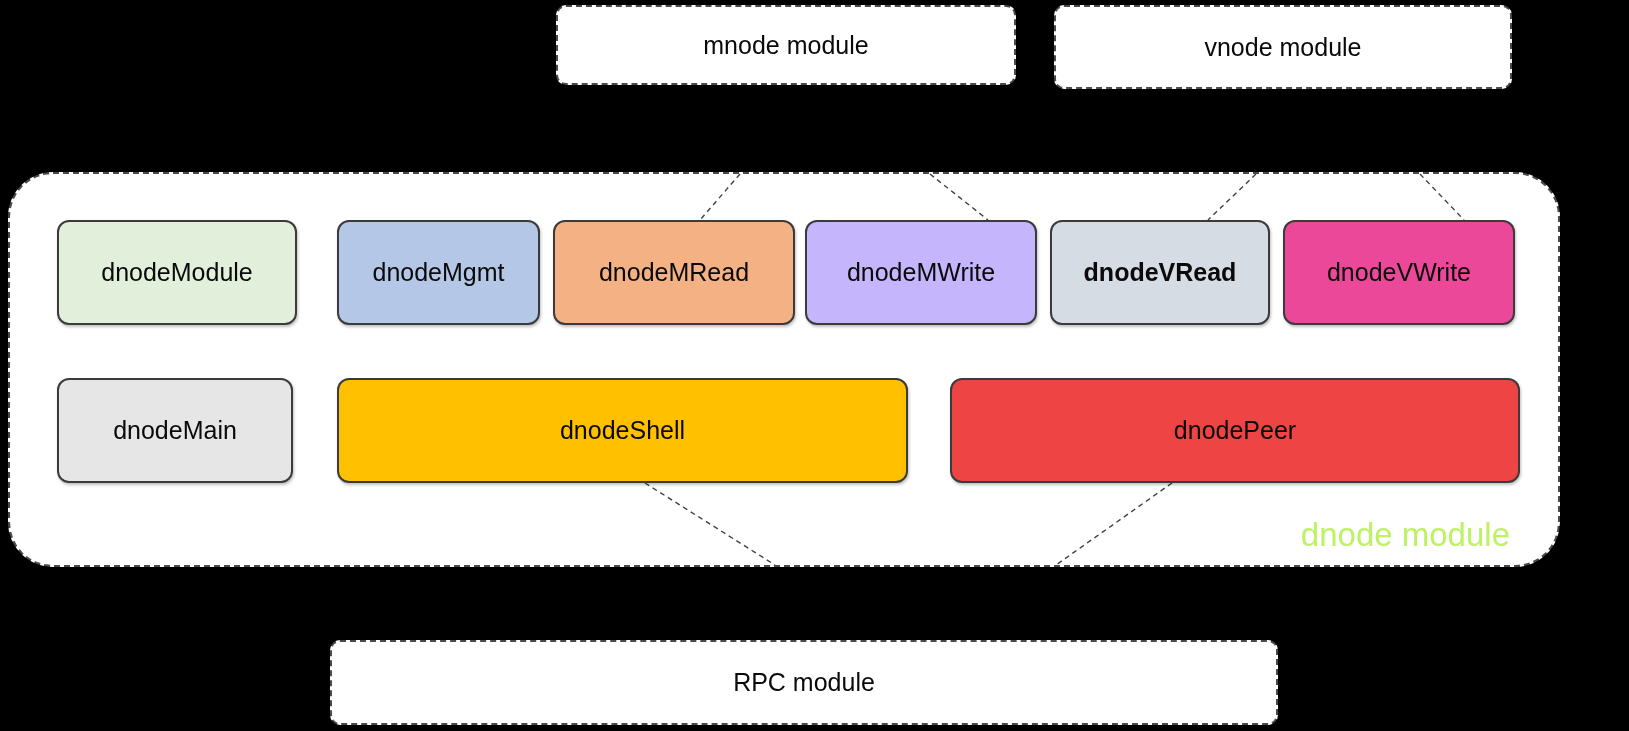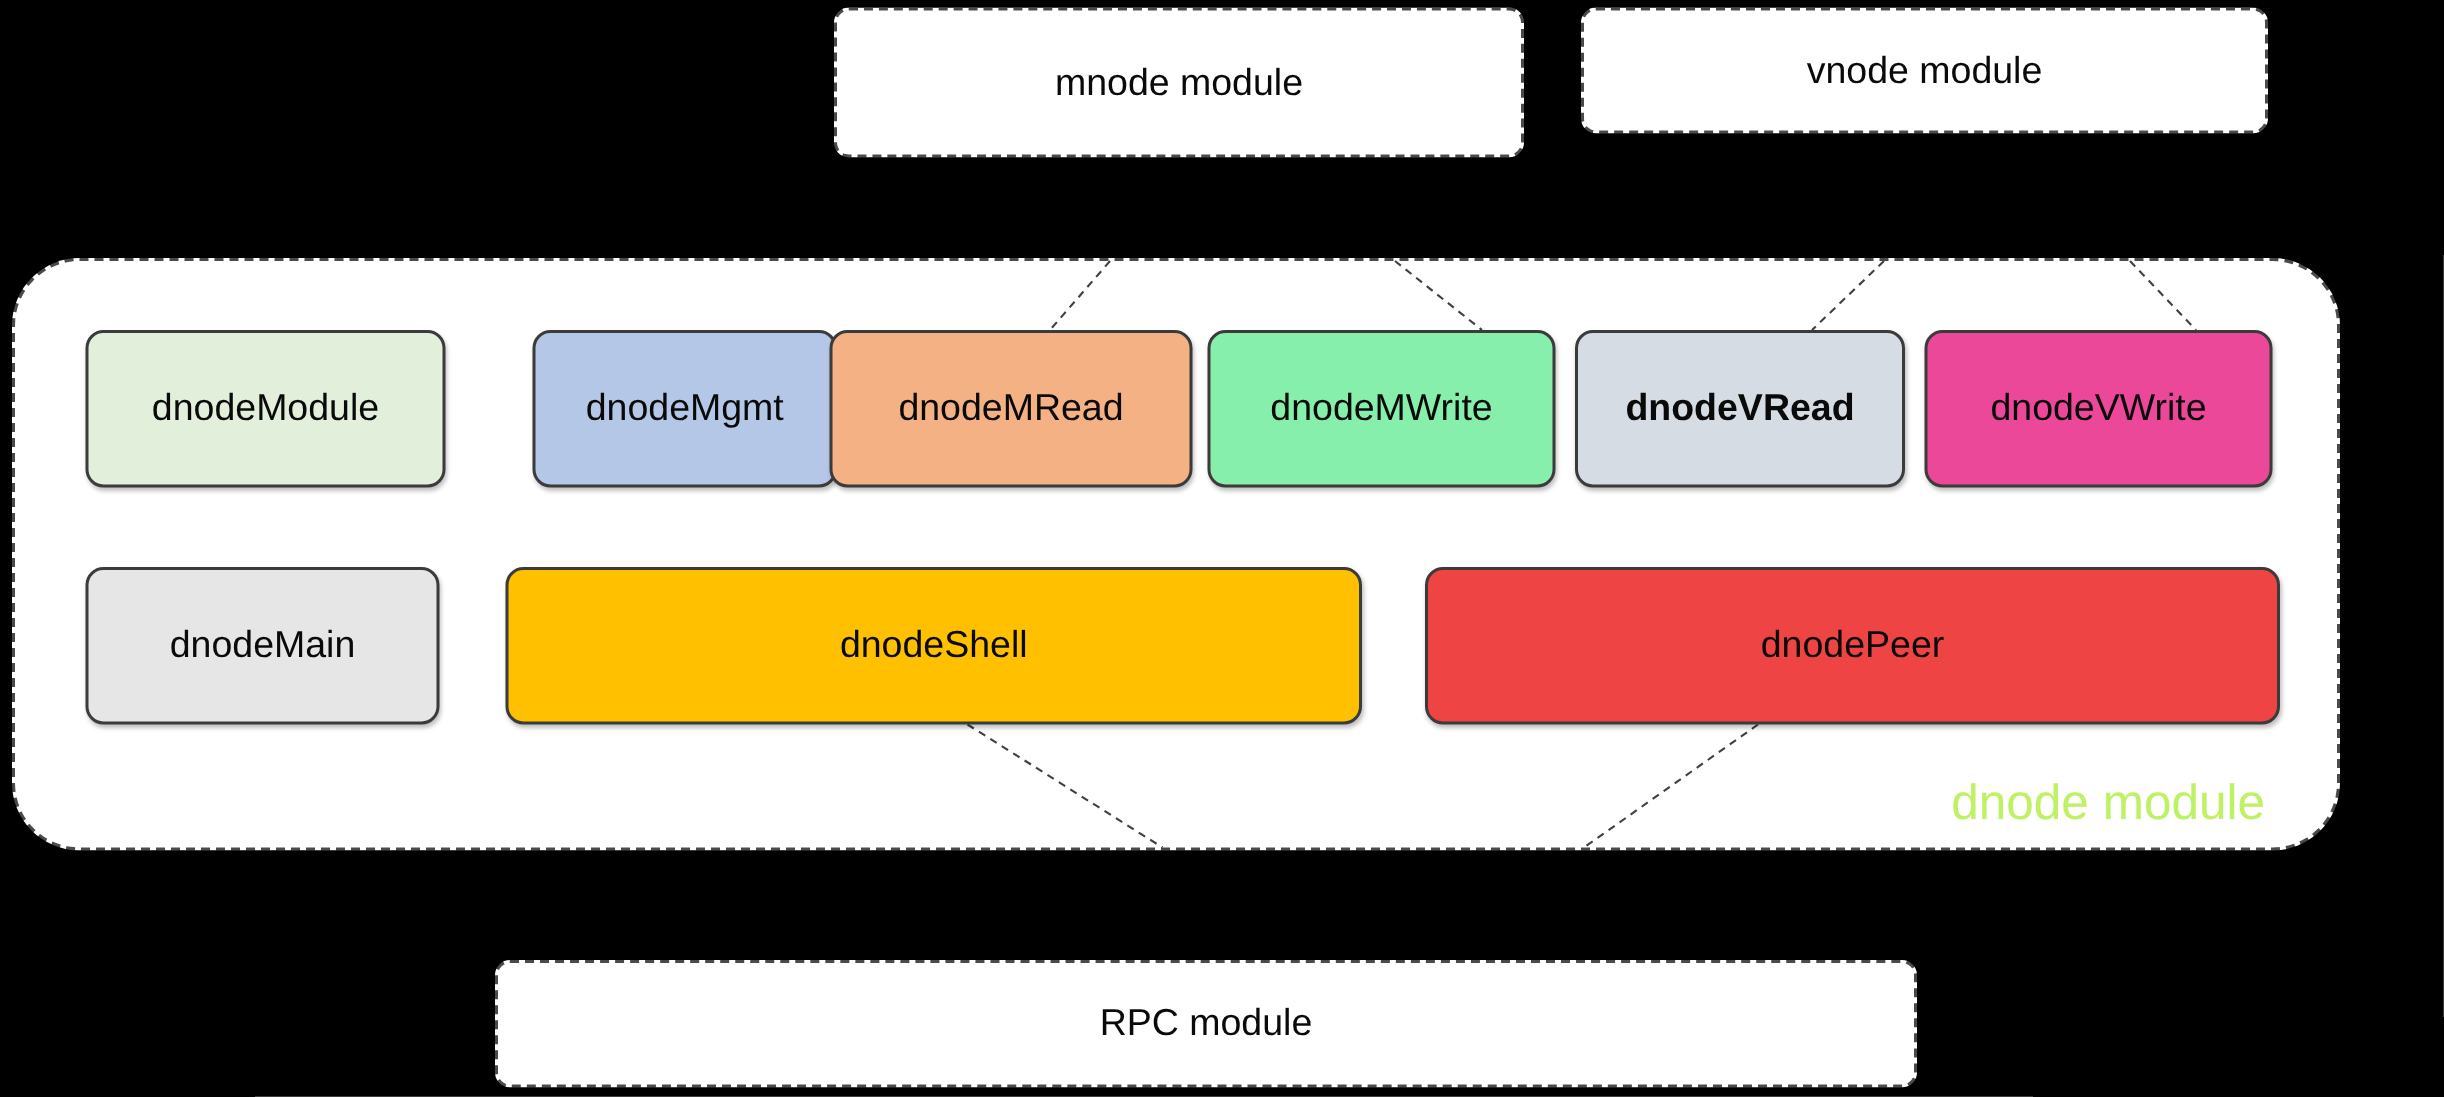--- a/index.html
+++ b/index.html
@@ -19,21 +19,21 @@
     background: #ffffff;
     border: 2px dashed #4a4a4a;
     border-radius: 10px;
     display: flex;
     align-items: center;
     justify-content: center;
     font-size: 25px;
     color: #0a0a0a;
     box-sizing: border-box;
   }
-  .mnode { left: 556px; top: 5px;  width: 460px; height: 100px; }
+  .mnode { left: 556px; top: 5px;  width: 460px; height: 80px; }
   .vnode { left: 1054px; top: 5px; width: 458px; height: 84px; text-align: center; }
   .rpc   { left: 330px; top: 640px; width: 948px; height: 85px; }
 
   .dnode-container {
     position: absolute;
     left: 8px; top: 172px;
     width: 1552px; height: 395px;
     background: #ffffff;
     border: 2px dashed #4a4a4a;
     border-radius: 45px;
@@ -57,21 +57,21 @@
     justify-content: center;
     font-size: 25px;
     color: #0a0a0a;
     box-sizing: border-box;
     box-shadow: 1px 2px 3px rgba(0,0,0,0.25);
   }
   .row1 { top: 220px; }
   .row2 { top: 378px; }
 
   .c-module  { left: 57px;   width: 240px; }
-  .c-mgmt    { left: 337px;  width: 203px; margin-left: 18px; }
+  .c-mgmt    { left: 337px;  width: 203px; }
   .c-mread   { left: 553px;  width: 242px; }
   .c-mwrite  { left: 805px;  width: 232px; }
   .c-vread   { left: 1050px; width: 220px; font-weight: bold; }
   .c-vwrite  { left: 1283px; width: 232px; }
   .c-main    { left: 57px;   width: 236px; }
   .c-shell   { left: 337px;  width: 571px; }
   .c-peer    { left: 950px;  width: 570px; }
 
   .connector-layer {
     position: absolute;
@@ -111,21 +111,21 @@
 
   <div class="comp row1 c-module" style="background-color: rgb(226, 239, 218);">
     <span>dnodeModule</span>
   </div>
   <div class="comp row1 c-mgmt" style="background-color: rgb(180, 199, 231);">
     <span>dnodeMgmt</span>
   </div>
   <div class="comp row1 c-mread" style="background-color: rgb(244, 177, 131);">
     <span>dnodeMRead</span>
   </div>
-  <div class="comp row1 c-mwrite" style="background-color: #86efac;">
+  <div class="comp row1 c-mwrite" style="background-color: #c4b5fd;">
     <span>dnodeMWrite</span>
   </div>
   <div class="comp row1 c-vread" style="background-color: rgb(214, 220, 228);">
     <span>dnodeVRead</span>
   </div>
   <div class="comp row1 c-vwrite" style="background-color: #ec4899;">
     <span>dnodeVWrite</span>
   </div>
 
   <div class="comp row2 c-main" style="background-color: rgb(231, 230, 230);">

